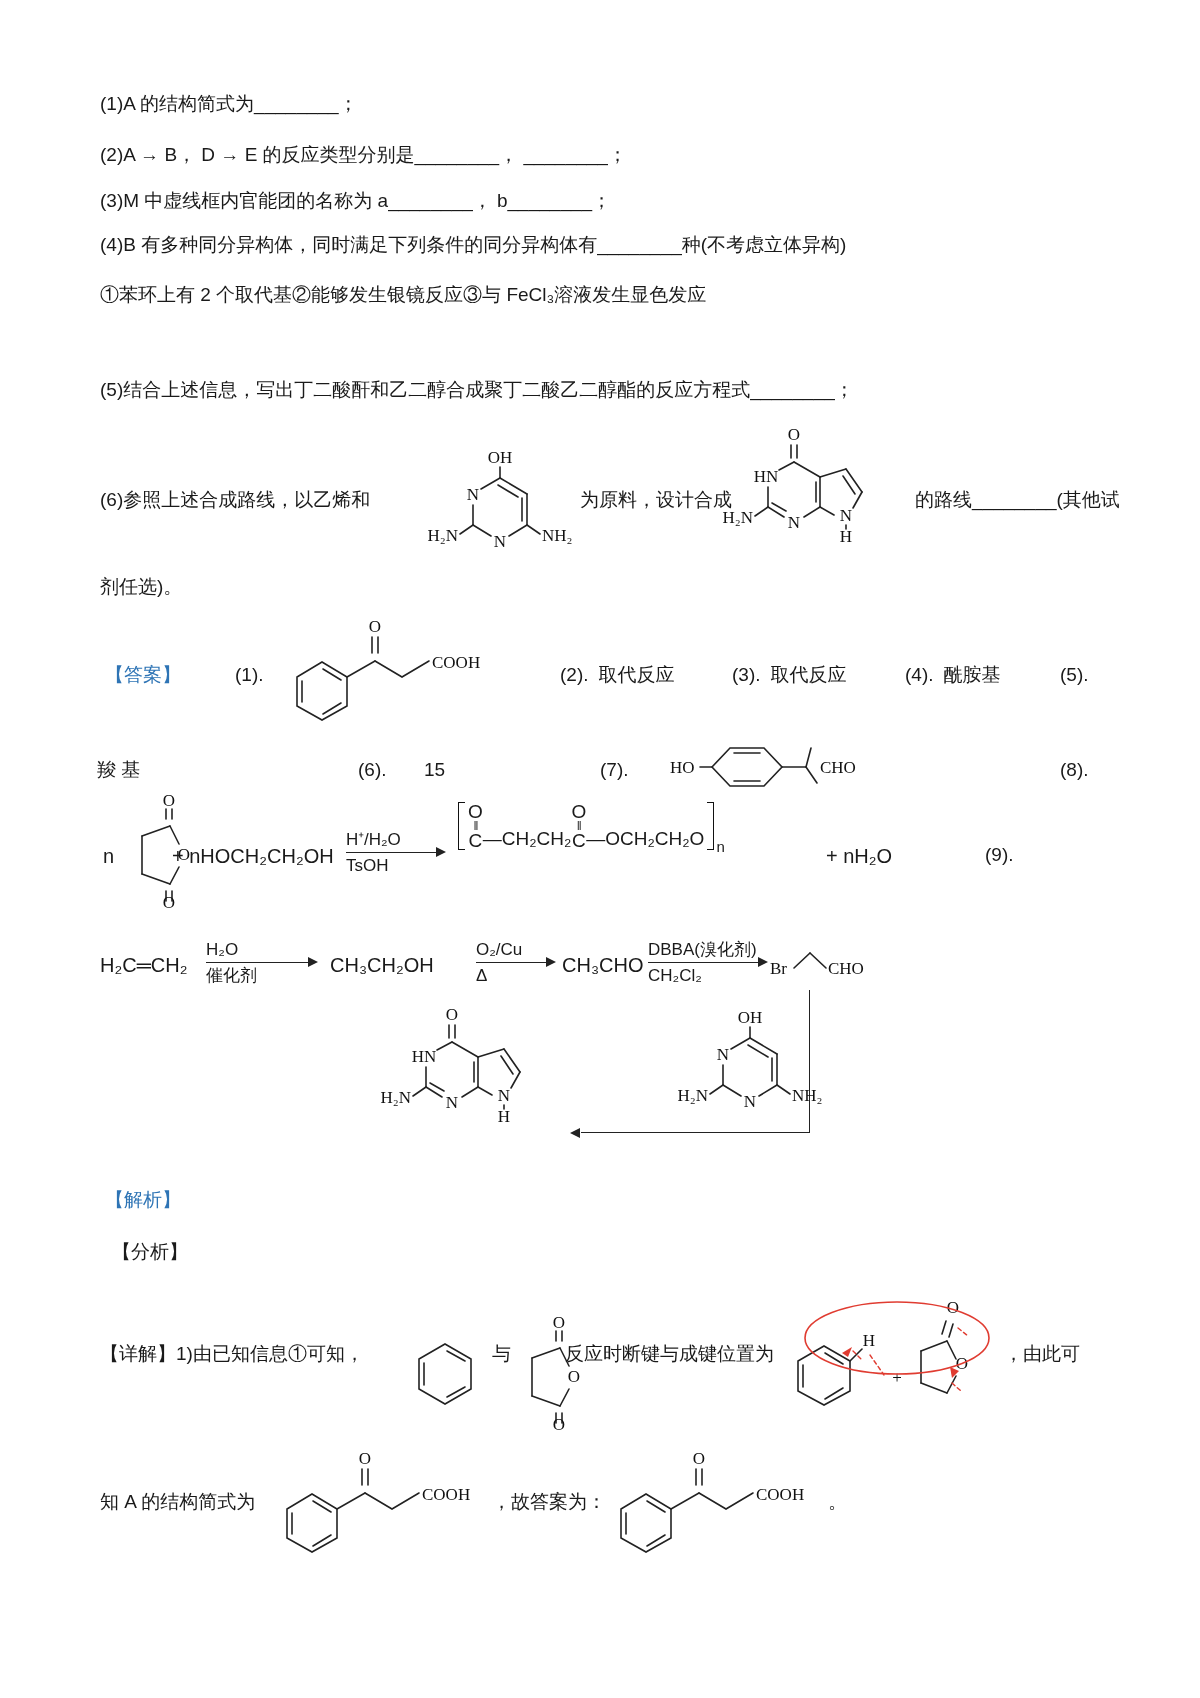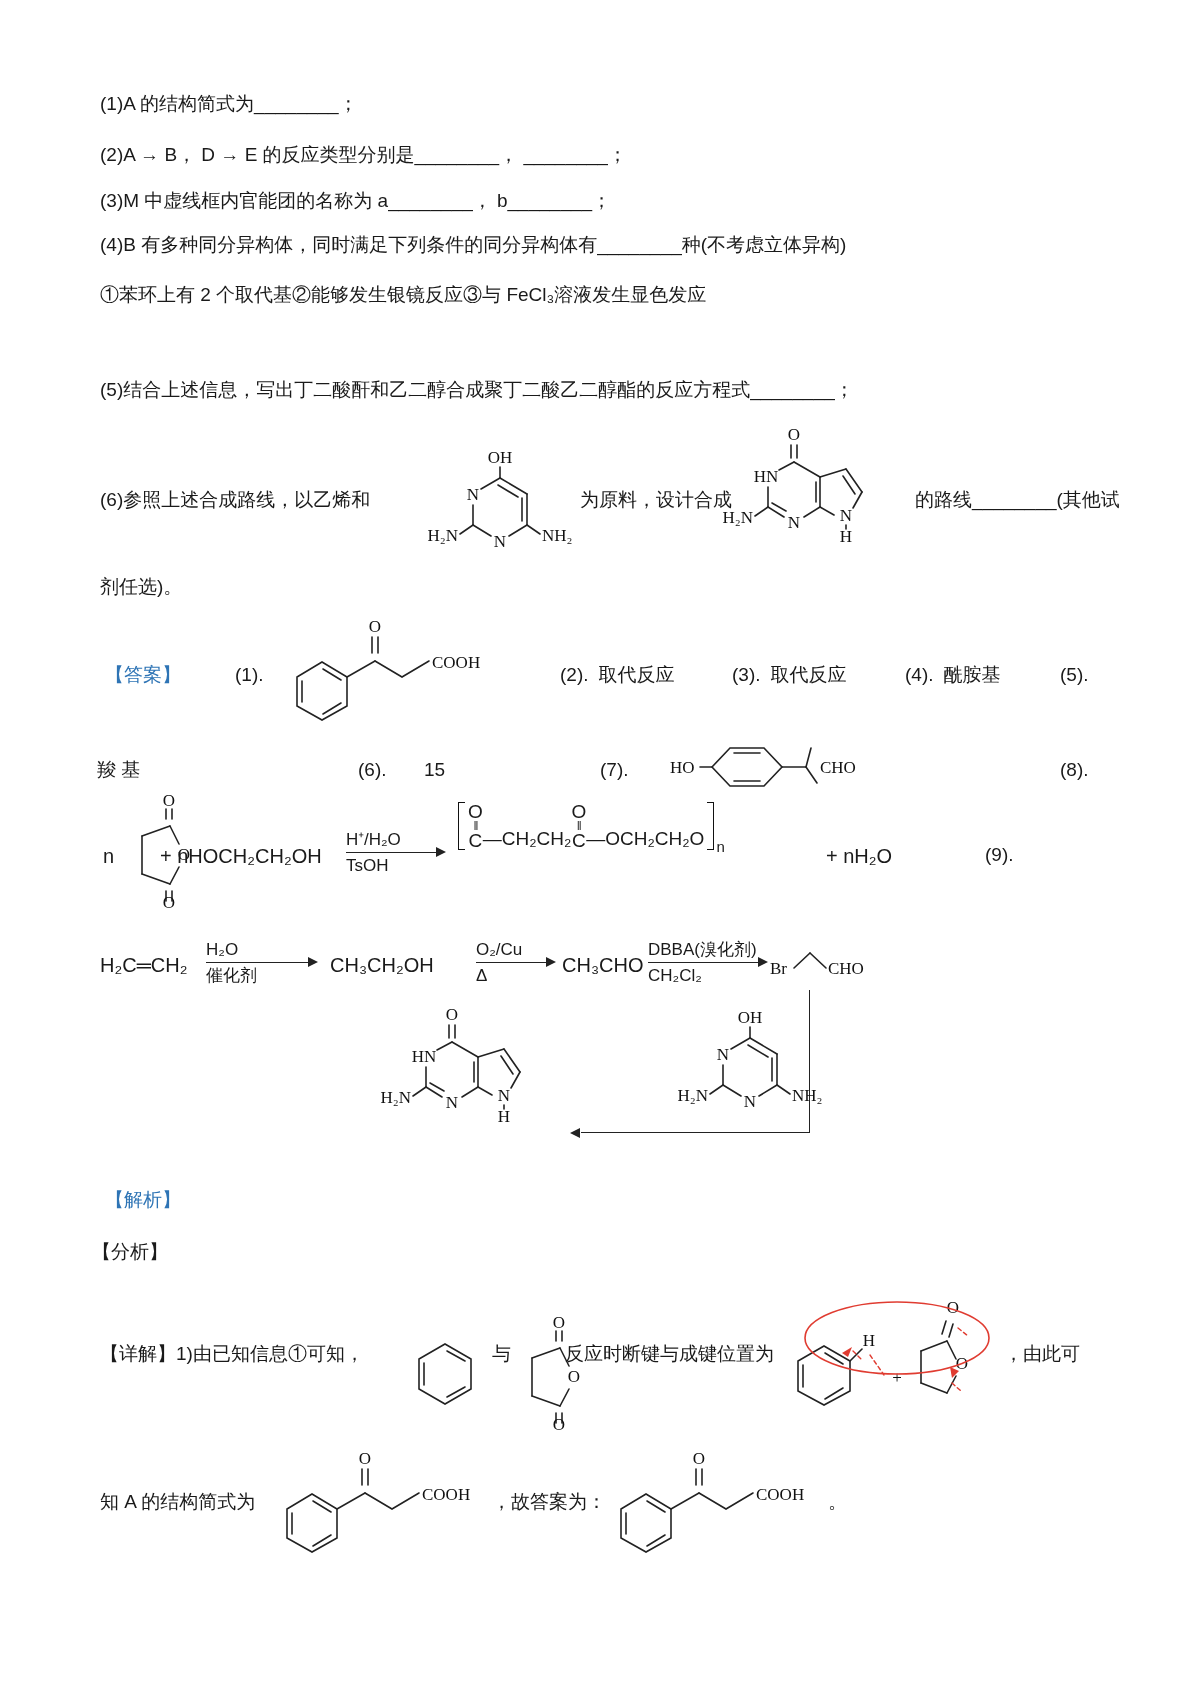--- a/index.html
+++ b/index.html
@@ -214,21 +214,21 @@
   <span class="t" style="left:600px;top:758px">(7).</span>
   <svg class="abs" style="left:660px;top:722px" width="230" height="90">
       <use href="#sym-hpa"></use>
     </svg>
   <span class="t" style="left:1060px;top:758px">(8).</span>
 
   <span class="t f" style="left:103px;top:843px">n</span>
   <svg class="abs" style="left:118px;top:790px" width="90" height="120">
       <use href="#sym-anhydride"></use>
     </svg>
-  <span class="t f" style="left:160px;top:843px">+ nHOCH₂CH₂OH</span>
+  <span class="t f" style="left:172px;top:843px">+ nHOCH₂CH₂OH</span>
   <div class="rxn" style="left:346px;top:830px;width:98px">
     <span>H⁺/H₂O</span>
     <span class="shaft"></span>
     <span>TsOH</span>
   </div>
   <div class="runit" style="left:458px;top:802px">
     <span class="brk l"></span>
     <span class="dblc">
       <span>O</span>
       <span class="pipe">‖</span>
@@ -273,21 +273,21 @@
   <div class="harrow" style="left:572px;top:1132px;width:237px"></div>
 
   <svg class="abs" style="left:380px;top:1000px" width="190" height="140">
       <use href="#sym-bicyclic"></use>
     </svg>
   <svg class="abs" style="left:665px;top:1008px" width="170" height="118">
       <use href="#sym-pyrimidine"></use>
     </svg>
 
   <span class="t blue" style="left:105px;top:1188px">【解析】</span>
-  <span class="t" style="left:92px;top:1240px">【分析】</span>
+  <span class="t" style="left:112px;top:1240px">【分析】</span>
 
   <span class="t" style="left:100px;top:1342px">【详解】1)由已知信息①可知，</span>
   <svg class="abs" style="left:405px;top:1332px" width="80" height="80">
       <use href="#sym-benzene"></use>
     </svg>
   <span class="t" style="left:492px;top:1342px">与</span>
   <svg class="abs" style="left:508px;top:1312px" width="90" height="120">
       <use href="#sym-anhydride"></use>
     </svg>
   <span class="t" style="left:565px;top:1342px">反应时断键与成键位置为</span>

